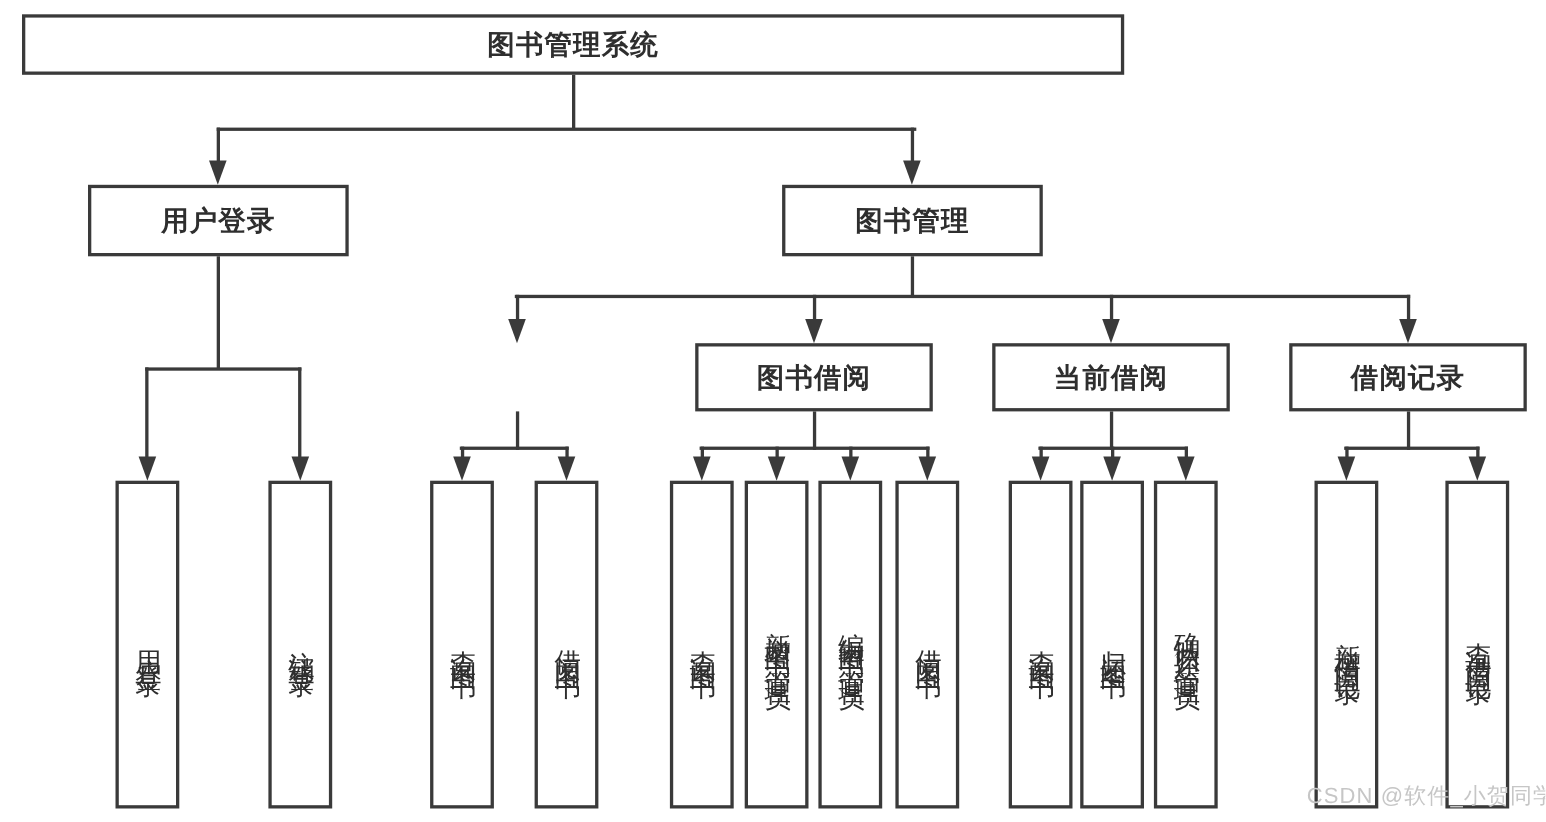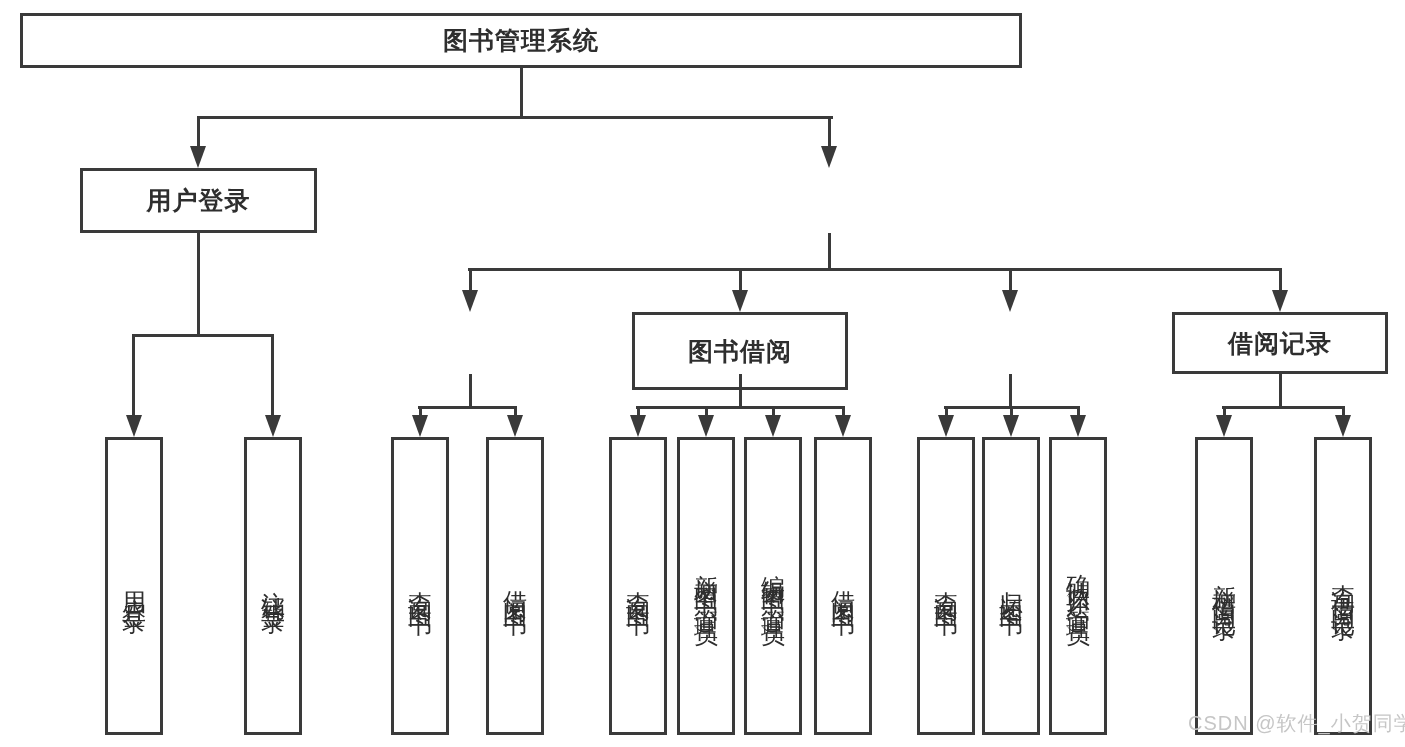--- a/index.html
+++ b/index.html
@@ -60,40 +60,42 @@
   <div class="hbox" style="left:20px;top:13px;width:1002px;height:55px;">图书管理系统</div>
 
   <div class="lv" style="left:520px;top:68px;height:50px;"></div>
   <div class="lh" style="left:197px;top:116px;width:636px;"></div>
   <div class="lv" style="left:197px;top:116px;height:32px;"></div>
   <div class="arr" style="left:190px;top:146px;"></div>
   <div class="lv" style="left:828px;top:116px;height:32px;"></div>
   <div class="arr" style="left:821px;top:146px;"></div>
 
   <div class="hbox" style="left:80px;top:168px;width:237px;height:65px;">用户登录</div>
+  <div class="hbox" style="left:711px;top:168px;width:237px;height:65px;">图书管理</div>
 
   <div class="lv" style="left:197px;top:233px;height:103px;"></div>
   <div class="lh" style="left:132px;top:334px;width:142px;"></div>
   <div class="lv" style="left:132px;top:334px;height:82px;"></div>
   <div class="arr" style="left:126px;top:415px;"></div>
   <div class="lv" style="left:271px;top:334px;height:82px;"></div>
   <div class="arr" style="left:265px;top:415px;"></div>
 
   <div class="lv" style="left:828px;top:233px;height:37px;"></div>
   <div class="lh" style="left:468px;top:268px;width:814px;"></div>
   <div class="lv" style="left:469px;top:268px;height:24px;"></div>
   <div class="arr" style="left:462px;top:290px;"></div>
   <div class="lv" style="left:739px;top:268px;height:24px;"></div>
   <div class="arr" style="left:732px;top:290px;"></div>
   <div class="lv" style="left:1009px;top:268px;height:24px;"></div>
   <div class="arr" style="left:1002px;top:290px;"></div>
   <div class="lv" style="left:1279px;top:268px;height:24px;"></div>
   <div class="arr" style="left:1272px;top:290px;"></div>
 
-  <div class="hbox" style="left:632px;top:312px;width:216px;height:78px;text-align:right;">图书借阅</div>
+  <div class="hbox" style="left:632px;top:312px;width:216px;height:62px;text-align:right;">图书借阅</div>
+  <div class="hbox" style="left:902px;top:312px;width:216px;height:62px;">当前借阅</div>
   <div class="hbox" style="left:1172px;top:312px;width:216px;height:62px;">借阅记录</div>
 
   <div class="lv" style="left:469px;top:374px;height:35px;"></div>
   <div class="lh" style="left:418px;top:406px;width:99px;"></div>
   <div class="lv" style="left:419px;top:406px;height:12px;"></div>
   <div class="arr" style="left:412px;top:415px;"></div>
   <div class="lv" style="left:514px;top:406px;height:12px;"></div>
   <div class="arr" style="left:507px;top:415px;"></div>
 
   <div class="lv" style="left:739px;top:374px;height:35px;"></div>

